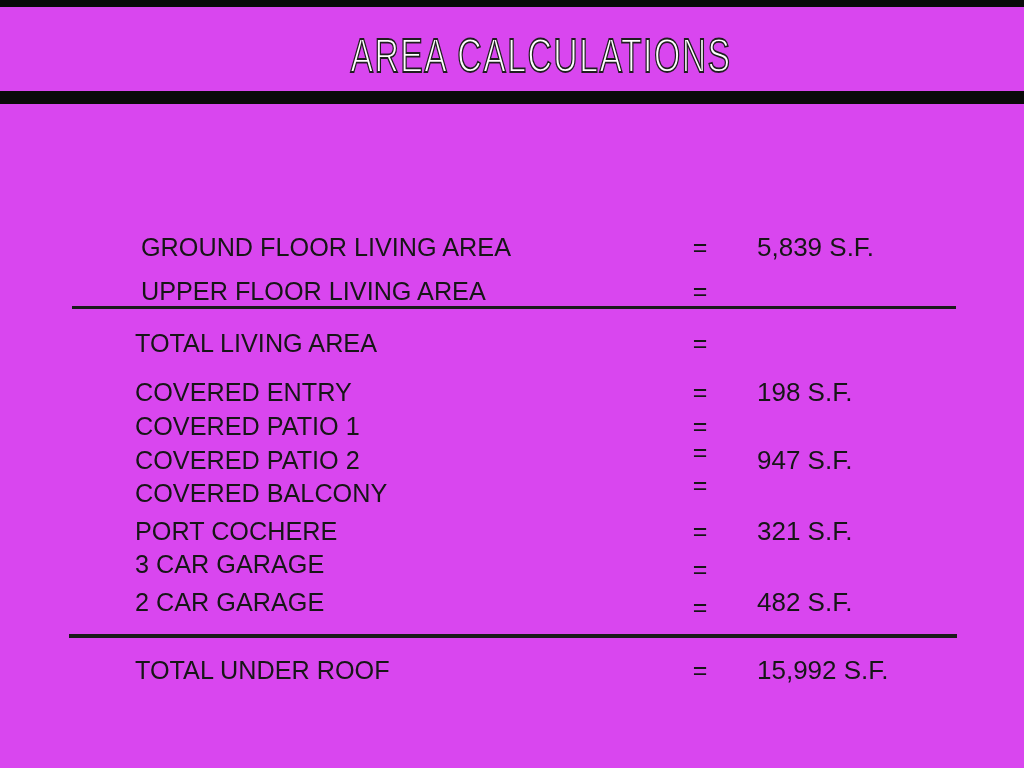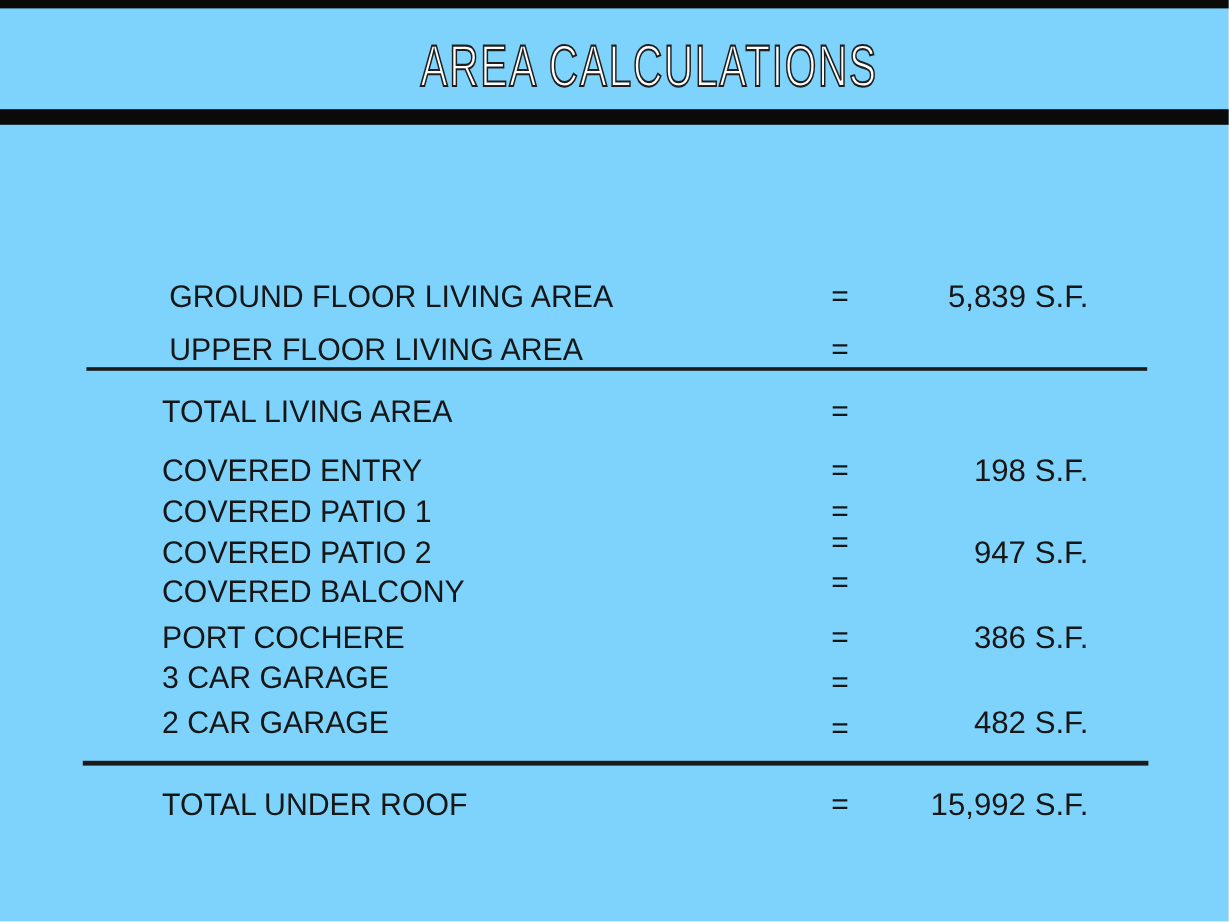--- a/index.html
+++ b/index.html
@@ -10,21 +10,21 @@
   body {
     width: 1024px;
     height: 768px;
     position: relative;
     overflow: hidden;
     font-family: "Liberation Sans", sans-serif;
   }
   .page {
     position: absolute;
     inset: 0;
-    background: #7dd3fc;
+    background: #d946ef;
   }
   .bar-top {
     position: absolute;
     top: 0; left: 0;
     width: 1024px; height: 7px;
     background: #0a0a0a;
   }
   .doc-title {
     position: absolute;
     top: 30px;
@@ -67,23 +67,22 @@
   .row.indent .label { left: 106px; }
   .row .eq {
     position: absolute;
     left: 652px;
     width: 26px;
     text-align: center;
     font-size: 25px;
   }
   .row .value {
     position: absolute;
-    left: 650px;
+    left: 722px;
     width: 222px;
-    text-align: right;
     white-space: nowrap;
   }
   .divider {
     position: absolute;
     background: #1a1a1a;
   }
   .divider.d1 { top: 306px; left: 72px; width: 884px; height: 3px; }
   .divider.d2 { top: 634px; left: 69px; width: 888px; height: 4px; }
 </style>
 </head>
@@ -133,21 +132,21 @@
   </div>
 
   <div class="row" style="top:479px">
     <span class="label">COVERED BALCONY</span>
     <span class="eq" style="top:-8px">=</span>
   </div>
 
   <div class="row" style="top:517px">
     <span class="label">PORT COCHERE</span>
     <span class="eq">=</span>
-    <span class="value">386 S.F.</span>
+    <span class="value">321 S.F.</span>
   </div>
 
   <div class="row" style="top:550px">
     <span class="label">3 CAR GARAGE</span>
     <span class="eq" style="top:5px">=</span>
   </div>
 
   <div class="row" style="top:588px">
     <span class="label">2 CAR GARAGE</span>
     <span class="eq" style="top:5px">=</span>

